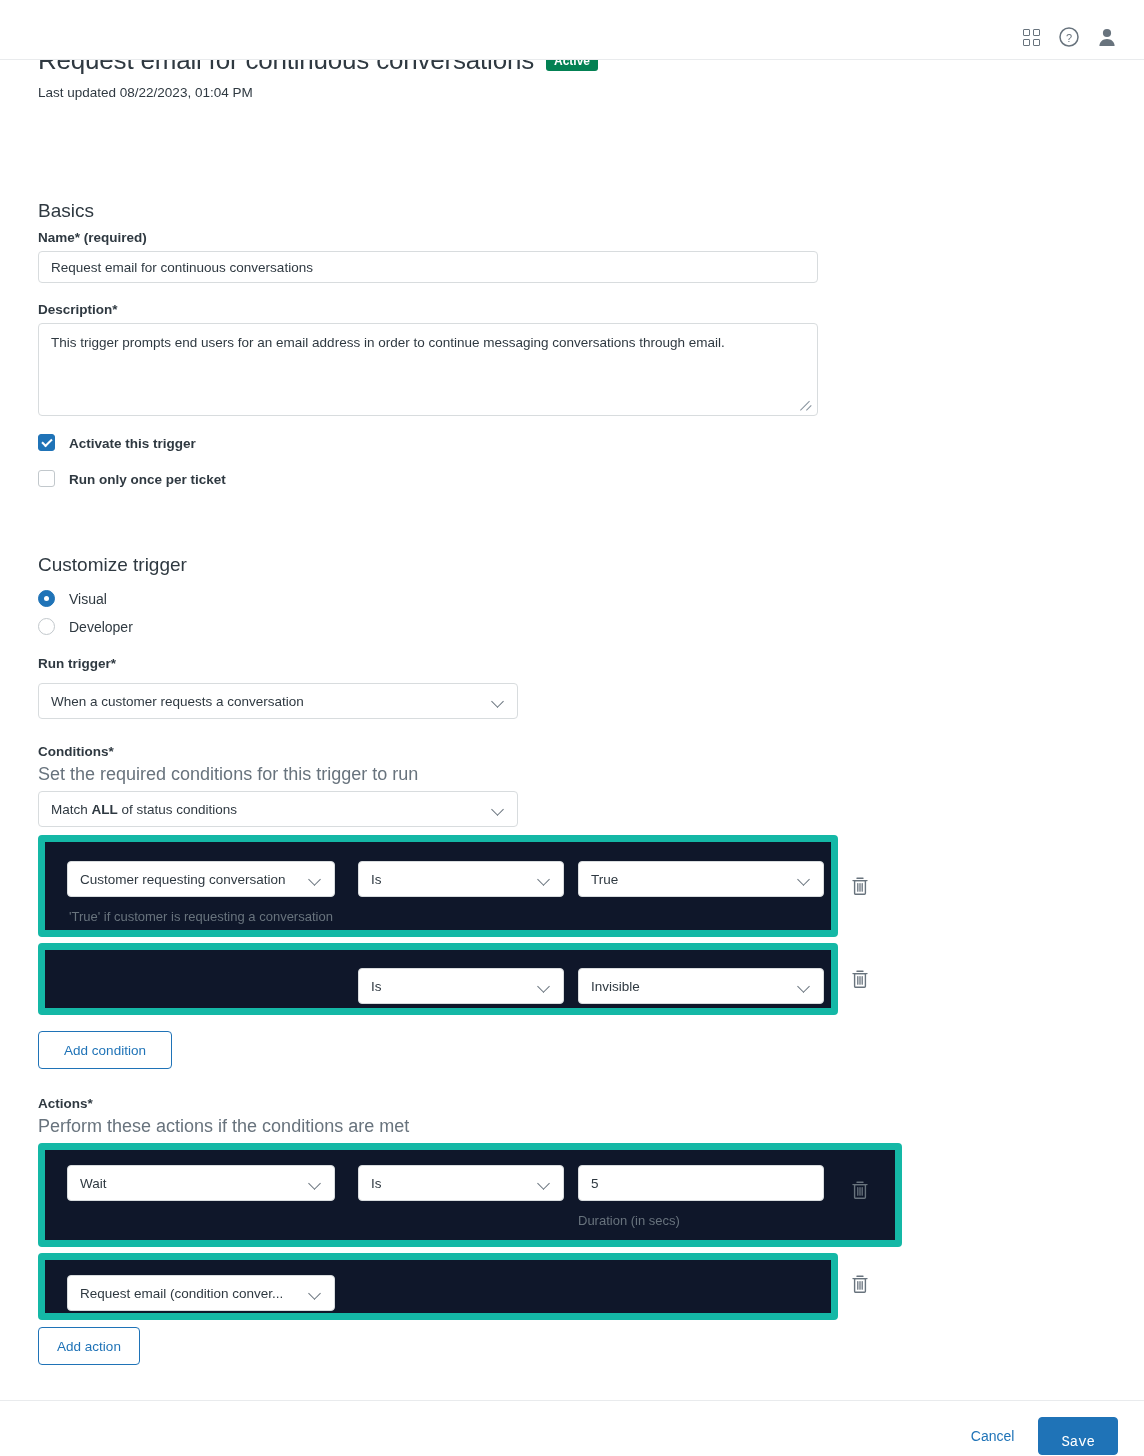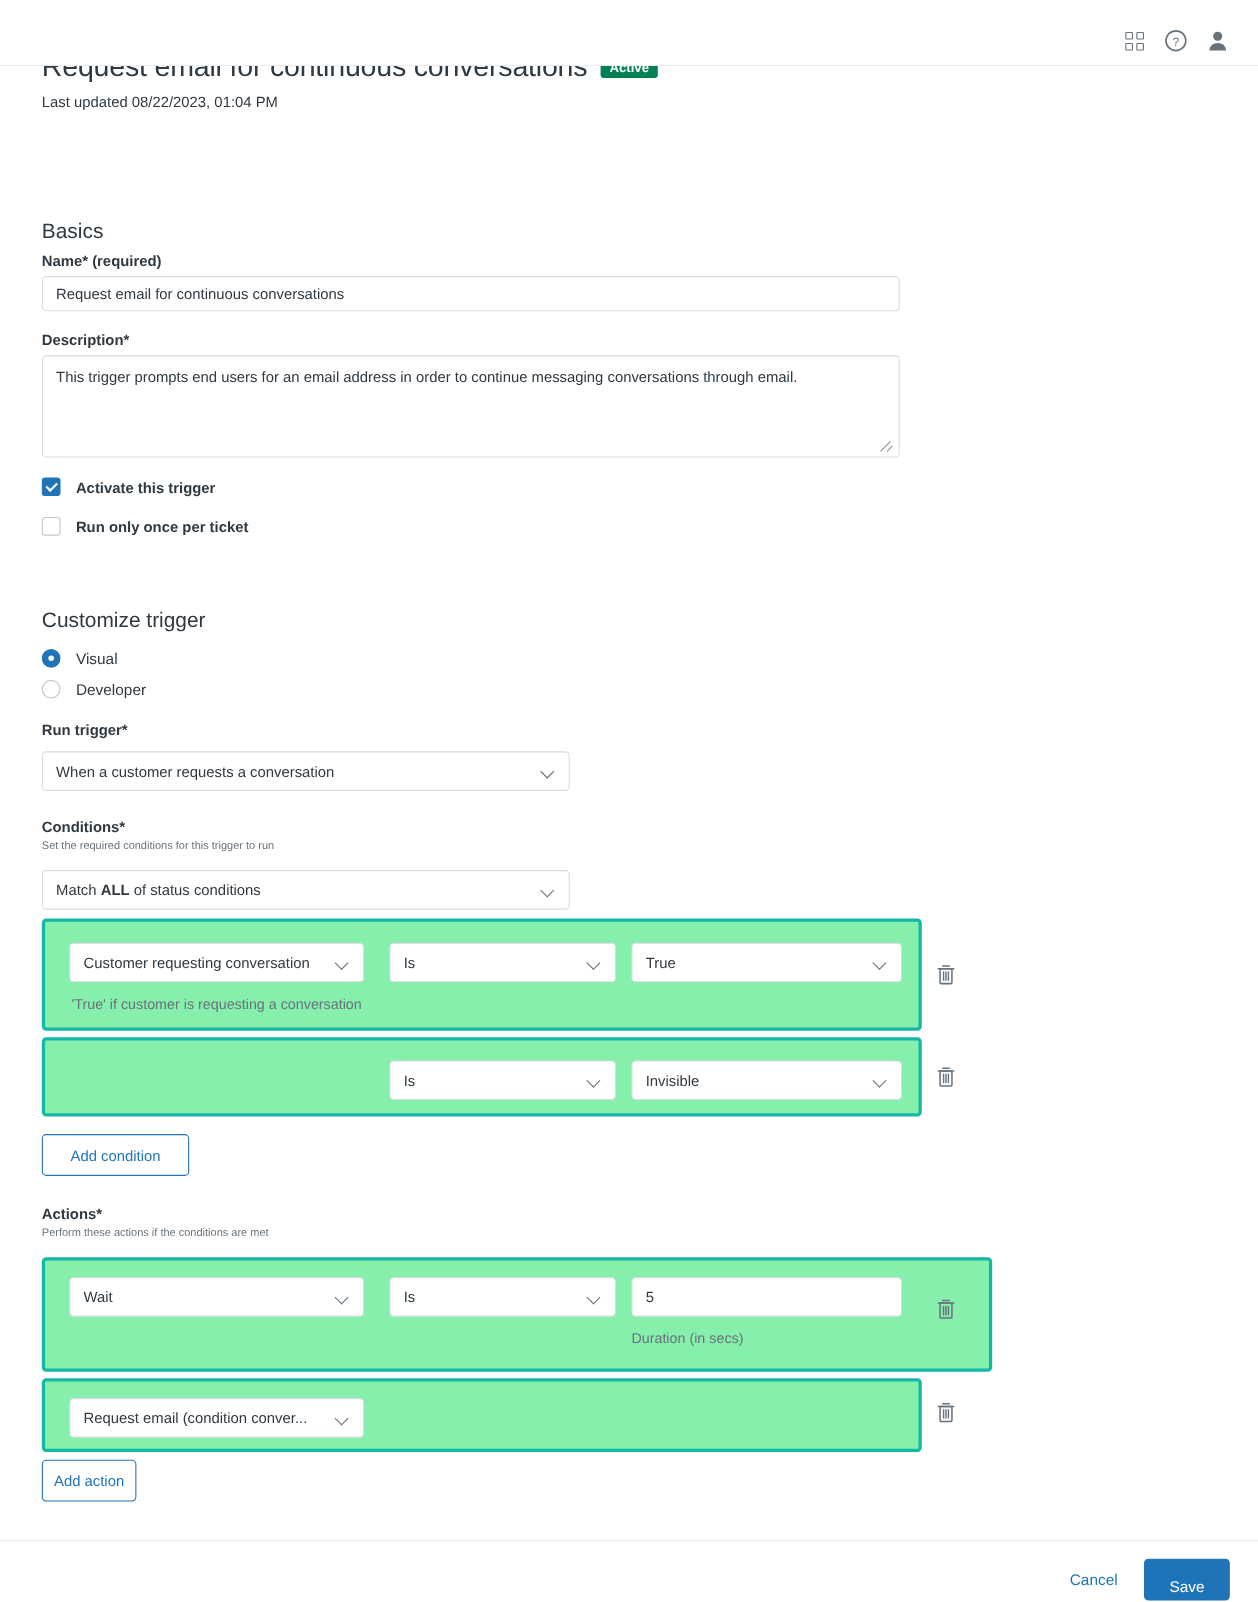--- a/index.html
+++ b/index.html
@@ -48,21 +48,21 @@
   }
   .subtitle { margin: 9px 0 0 38px; font-size:13.5px; color:#2f3941; }
 
   .section-head {
     margin-left:38px; font-size:19px; font-weight:400; color:#2f3941;
   }
   .field-label {
     margin-left:38px; font-size:13.5px; font-weight:700; color:#2f3941;
   }
   .field-hint {
-    margin-left:38px; font-size:10px; font-weight:400; color:#68737d;
+    margin-left:38px; font-size:18px; font-weight:400; color:#68737d;
   }
 
   input.txt, textarea.txt {
     font-family:"Liberation Sans", sans-serif;
     font-size:13.5px; color:#2f3941;
     border:1px solid #d8dcde; border-radius:4px; background:#fff;
     padding: 9px 12px; outline:none;
   }
   input.txt::placeholder, textarea.txt::placeholder { color:#87929d; }
 
@@ -110,21 +110,21 @@
   .sel .chev {
     flex:none; width:14px; height:14px; margin-left:8px; position:relative;
   }
   .sel .chev::after {
     content:""; position:absolute; left:2px; top:3px; width:8px; height:8px;
     border-right:1.4px solid #68737d; border-bottom:1.4px solid #68737d;
     transform: rotate(45deg);
   }
 
   .rowbox {
-    position:absolute; border:3px solid #14b8a6; border-radius:4px; background:#86efac;
+    position:absolute; border:7px solid #14b8a6; border-radius:4px; background:#0f172a;
   }
   .trash {
     position:absolute; width:20px; height:22px; cursor:pointer; color:#68737d;
   }
 
   .linkbtn {
     position:absolute; border:1px solid #1f73b7; border-radius:4px; background:#fff;
     color:#1f73b7; font-size:13.5px; font-family:"Liberation Sans", sans-serif;
     display:flex; align-items:center; justify-content:center; cursor:pointer;
   }
@@ -134,21 +134,21 @@
     border-top:1px solid #e9ebed; background:#fff;
     display:flex; align-items:center; justify-content:flex-end; gap:18px;
     padding-right: 26px;
   }
   .btn-cancel {
     background:transparent; border:none; color:#1f73b7; font-size:14px;
     font-family:"Liberation Sans", sans-serif; cursor:pointer; padding:8px 6px;
   }
   .btn-save {
     background:#1f73b7; border:1px solid #1f73b7; color:#fff; font-size:14px;
-    font-family:Liberation Sans, sans-serif; cursor:pointer;
+    font-family:Liberation Mono, monospace; cursor:pointer;
     padding:16px 22px; height:38px; border-radius:4px;
   }
   .small-note { font-size:13px; color:#68737d; }
 </style>
 </head>
 <body>
 
 <div class="page">
 
   <div class="topbar">
@@ -313,20 +313,20 @@
     </div>
   </div>
   <div class="trash" style="left:850px; top:1258px;">
     <svg width="20" height="22" viewBox="0 0 20 22" fill="none">
       <path d="M7 3.2h6M3 5.6h14" stroke="#68737d" stroke-width="1.4" stroke-linecap="round"></path>
       <rect x="4.6" y="5.6" width="10.8" height="13.6" rx="1" stroke="#68737d" stroke-width="1.4"></rect>
       <path d="M7.8 8.6v7.6M10 8.6v7.6M12.2 8.6v7.6" stroke="#68737d" stroke-width="1.3" stroke-linecap="round"></path>
     </svg>
   </div>
 
-  <div class="linkbtn" style="left:38px; top:1312px; width:86px; height:38px;">Add action</div>
+  <div class="linkbtn" style="left:38px; top:1312px; width:102px; height:38px;">Add action</div>
 
   <div class="footer">
     <button class="btn-cancel">Cancel</button>
     <button class="btn-save">Save</button>
   </div>
 
 </div>
 
 </body></html>

